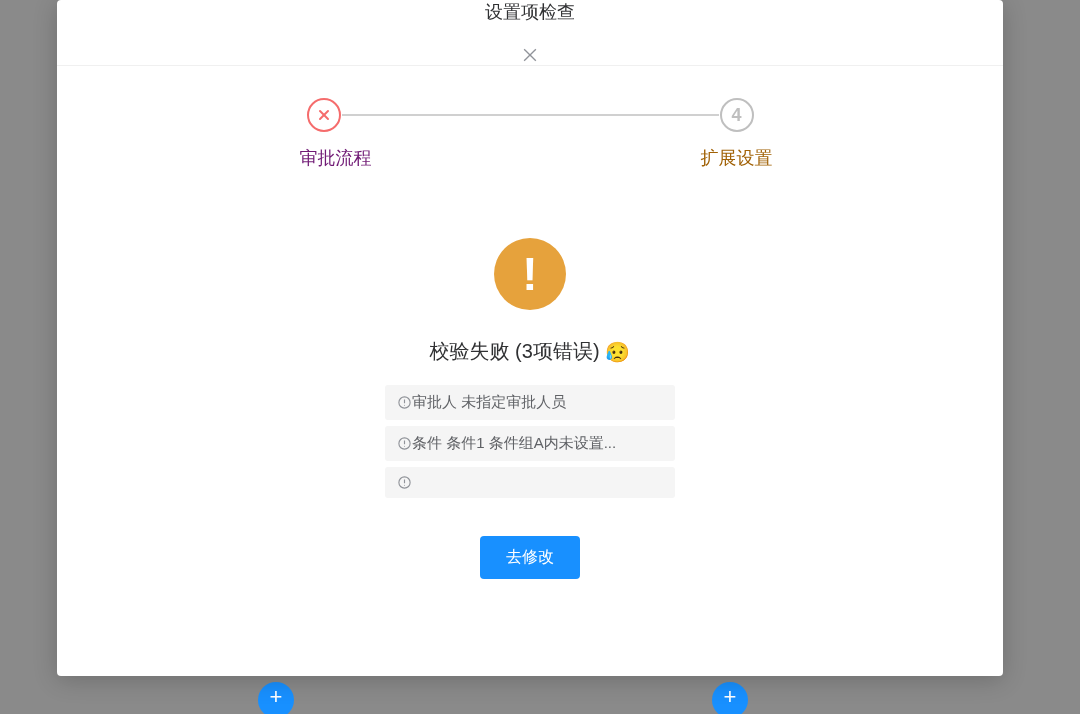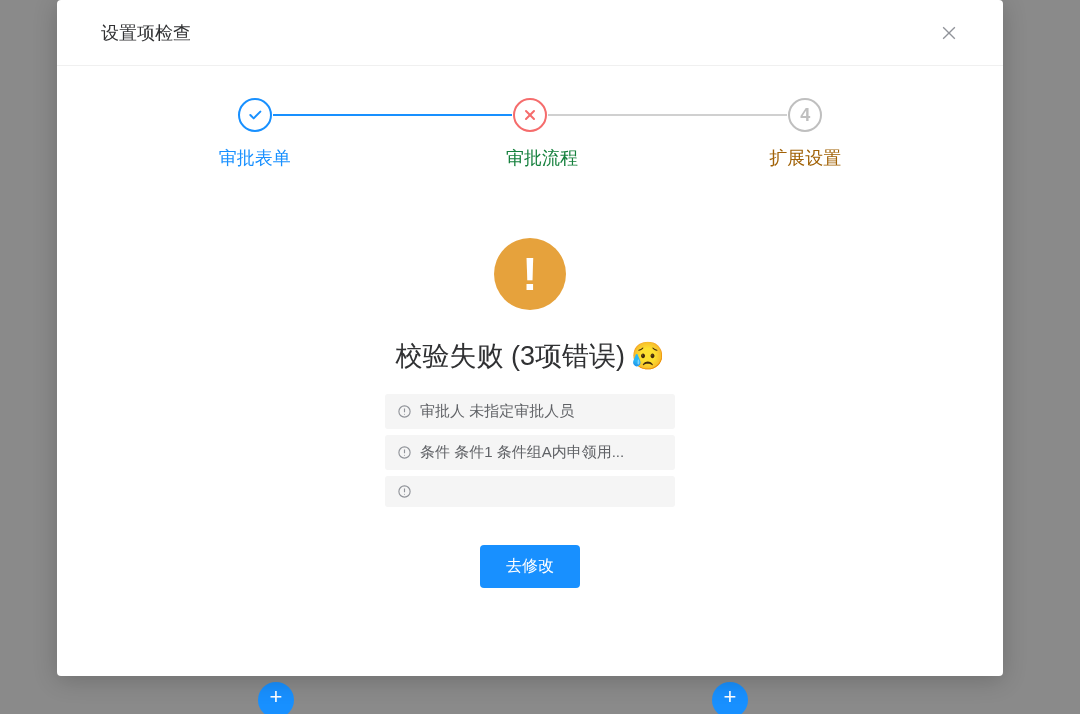--- a/index.html
+++ b/index.html
@@ -39,20 +39,21 @@
     flex-direction: column;
   }
 
   .modal-header {
     height: 66px;
     border-bottom: 1px solid #f0f0f0;
     display: flex;
     align-items: center;
     justify-content: space-between;
     padding: 0 44px;
+    flex-direction: column;
   }
   .modal-title {
     font-size: 18px;
     color: #303133;
     font-weight: 500;
   }
   .close-btn {
     width: 20px;
     height: 20px;
     cursor: pointer;
@@ -102,21 +103,21 @@
   }
   .step-icon.done { border-color: #1890ff; color: #1890ff; }
   .step-icon.error { border-color: #f56c6c; color: #f56c6c; }
   .step-icon.wait { border-color: #bfbfbf; color: #bfbfbf; }
   .step-icon svg { width: 16px; height: 16px; display: block; }
   .step-label {
     margin-top: 14px;
     font-size: 18px;
   }
   .step-label.done { color: #1890ff; }
-  .step-label.error { color: #15803d; margin-left: 24px; }
+  .step-label.error { color: #701a75; margin-left: 24px; }
   .step-label.wait { color: #a16207; }
 
   .content {
     flex: 1;
     display: flex;
     flex-direction: column;
     align-items: center;
     padding-top: 58px;
   }
 
@@ -128,21 +129,21 @@
     display: flex;
     align-items: center;
     justify-content: center;
     color: #fff;
     font-size: 46px;
     font-weight: 700;
   }
 
   .result-title {
     margin-top: 28px;
-    font-size: 27px;
+    font-size: 20px;
     color: #303133;
     display: flex;
     align-items: center;
     gap: 6px;
   }
 
   .errors {
     margin-top: 20px;
     width: 290px;
     display: flex;
@@ -150,21 +151,20 @@
     gap: 6px;
   }
   .error-item {
     background: #f5f5f5;
     border-radius: 3px;
     padding: 8px 12px;
     font-size: 15px;
     color: #606266;
     display: flex;
     align-items: center;
-    gap: 8px;
     white-space: nowrap;
     overflow: hidden;
     text-overflow: ellipsis;
     cursor: default;
   }
   .error-item svg {
     width: 15px;
     height: 15px;
     flex-shrink: 0;
     stroke: #909399;
@@ -199,29 +199,20 @@
     <div class="close-btn">
       <svg viewBox="0 0 24 24" fill="none" stroke="currentColor" stroke-width="1.6">
         <line x1="5" y1="5" x2="19" y2="19"></line>
         <line x1="19" y1="5" x2="5" y2="19"></line>
       </svg>
     </div>
   </div>
 
   <div class="steps-wrap">
     <div class="steps" id="steps">
-        <div class="step">
-          <div class="step-line done"></div>
-          <div class="step-icon done">
-            <svg viewBox="0 0 24 24" fill="none" stroke="currentColor" stroke-width="3" stroke-linecap="round" stroke-linejoin="round">
-              <polyline points="5 12 10 17 20 7"></polyline>
-            </svg>
-          </div>
-          <div class="step-label done">审批表单</div>
-        </div>
         <div class="step">
           <div class="step-line"></div>
           <div class="step-icon error">
             <svg viewBox="0 0 24 24" fill="none" stroke="currentColor" stroke-width="3" stroke-linecap="round">
               <line x1="6" y1="6" x2="18" y2="18"></line>
               <line x1="18" y1="6" x2="6" y2="18"></line>
             </svg>
           </div>
           <div class="step-label error">审批流程</div>
         </div>
@@ -246,21 +237,21 @@
             <circle cx="12" cy="16.5" r="0.8" fill="#909399" stroke="none"></circle>
           </svg>
           <span class="error-text">审批人 未指定审批人员</span>
         </div>
         <div class="error-item">
           <svg viewBox="0 0 24 24" fill="none" stroke-width="1.8">
             <circle cx="12" cy="12" r="9"></circle>
             <line x1="12" y1="7" x2="12" y2="13"></line>
             <circle cx="12" cy="16.5" r="0.8" fill="#909399" stroke="none"></circle>
           </svg>
-          <span class="error-text">条件 条件1 条件组A内申领用...</span>
+          <span class="error-text">条件 条件1 条件组A内未设置...</span>
         </div>
         <div class="error-item">
           <svg viewBox="0 0 24 24" fill="none" stroke-width="1.8">
             <circle cx="12" cy="12" r="9"></circle>
             <line x1="12" y1="7" x2="12" y2="13"></line>
             <circle cx="12" cy="16.5" r="0.8" fill="#909399" stroke="none"></circle>
           </svg>
         </div>
       </div>
     <button class="action-btn">去修改</button>

